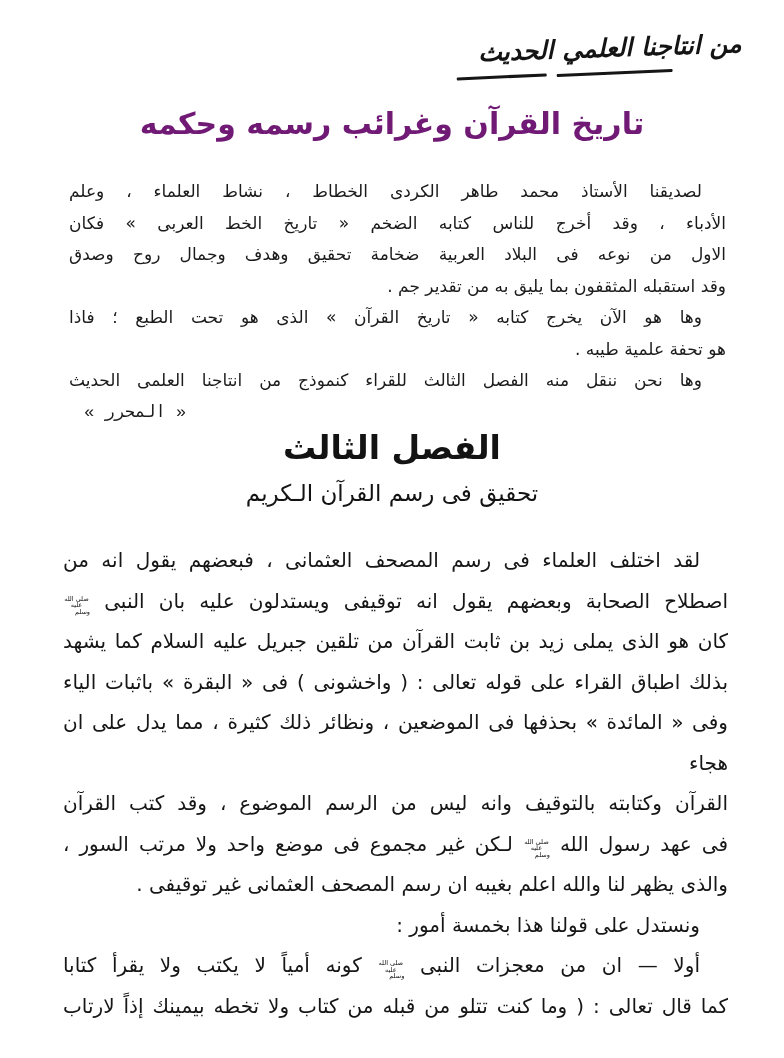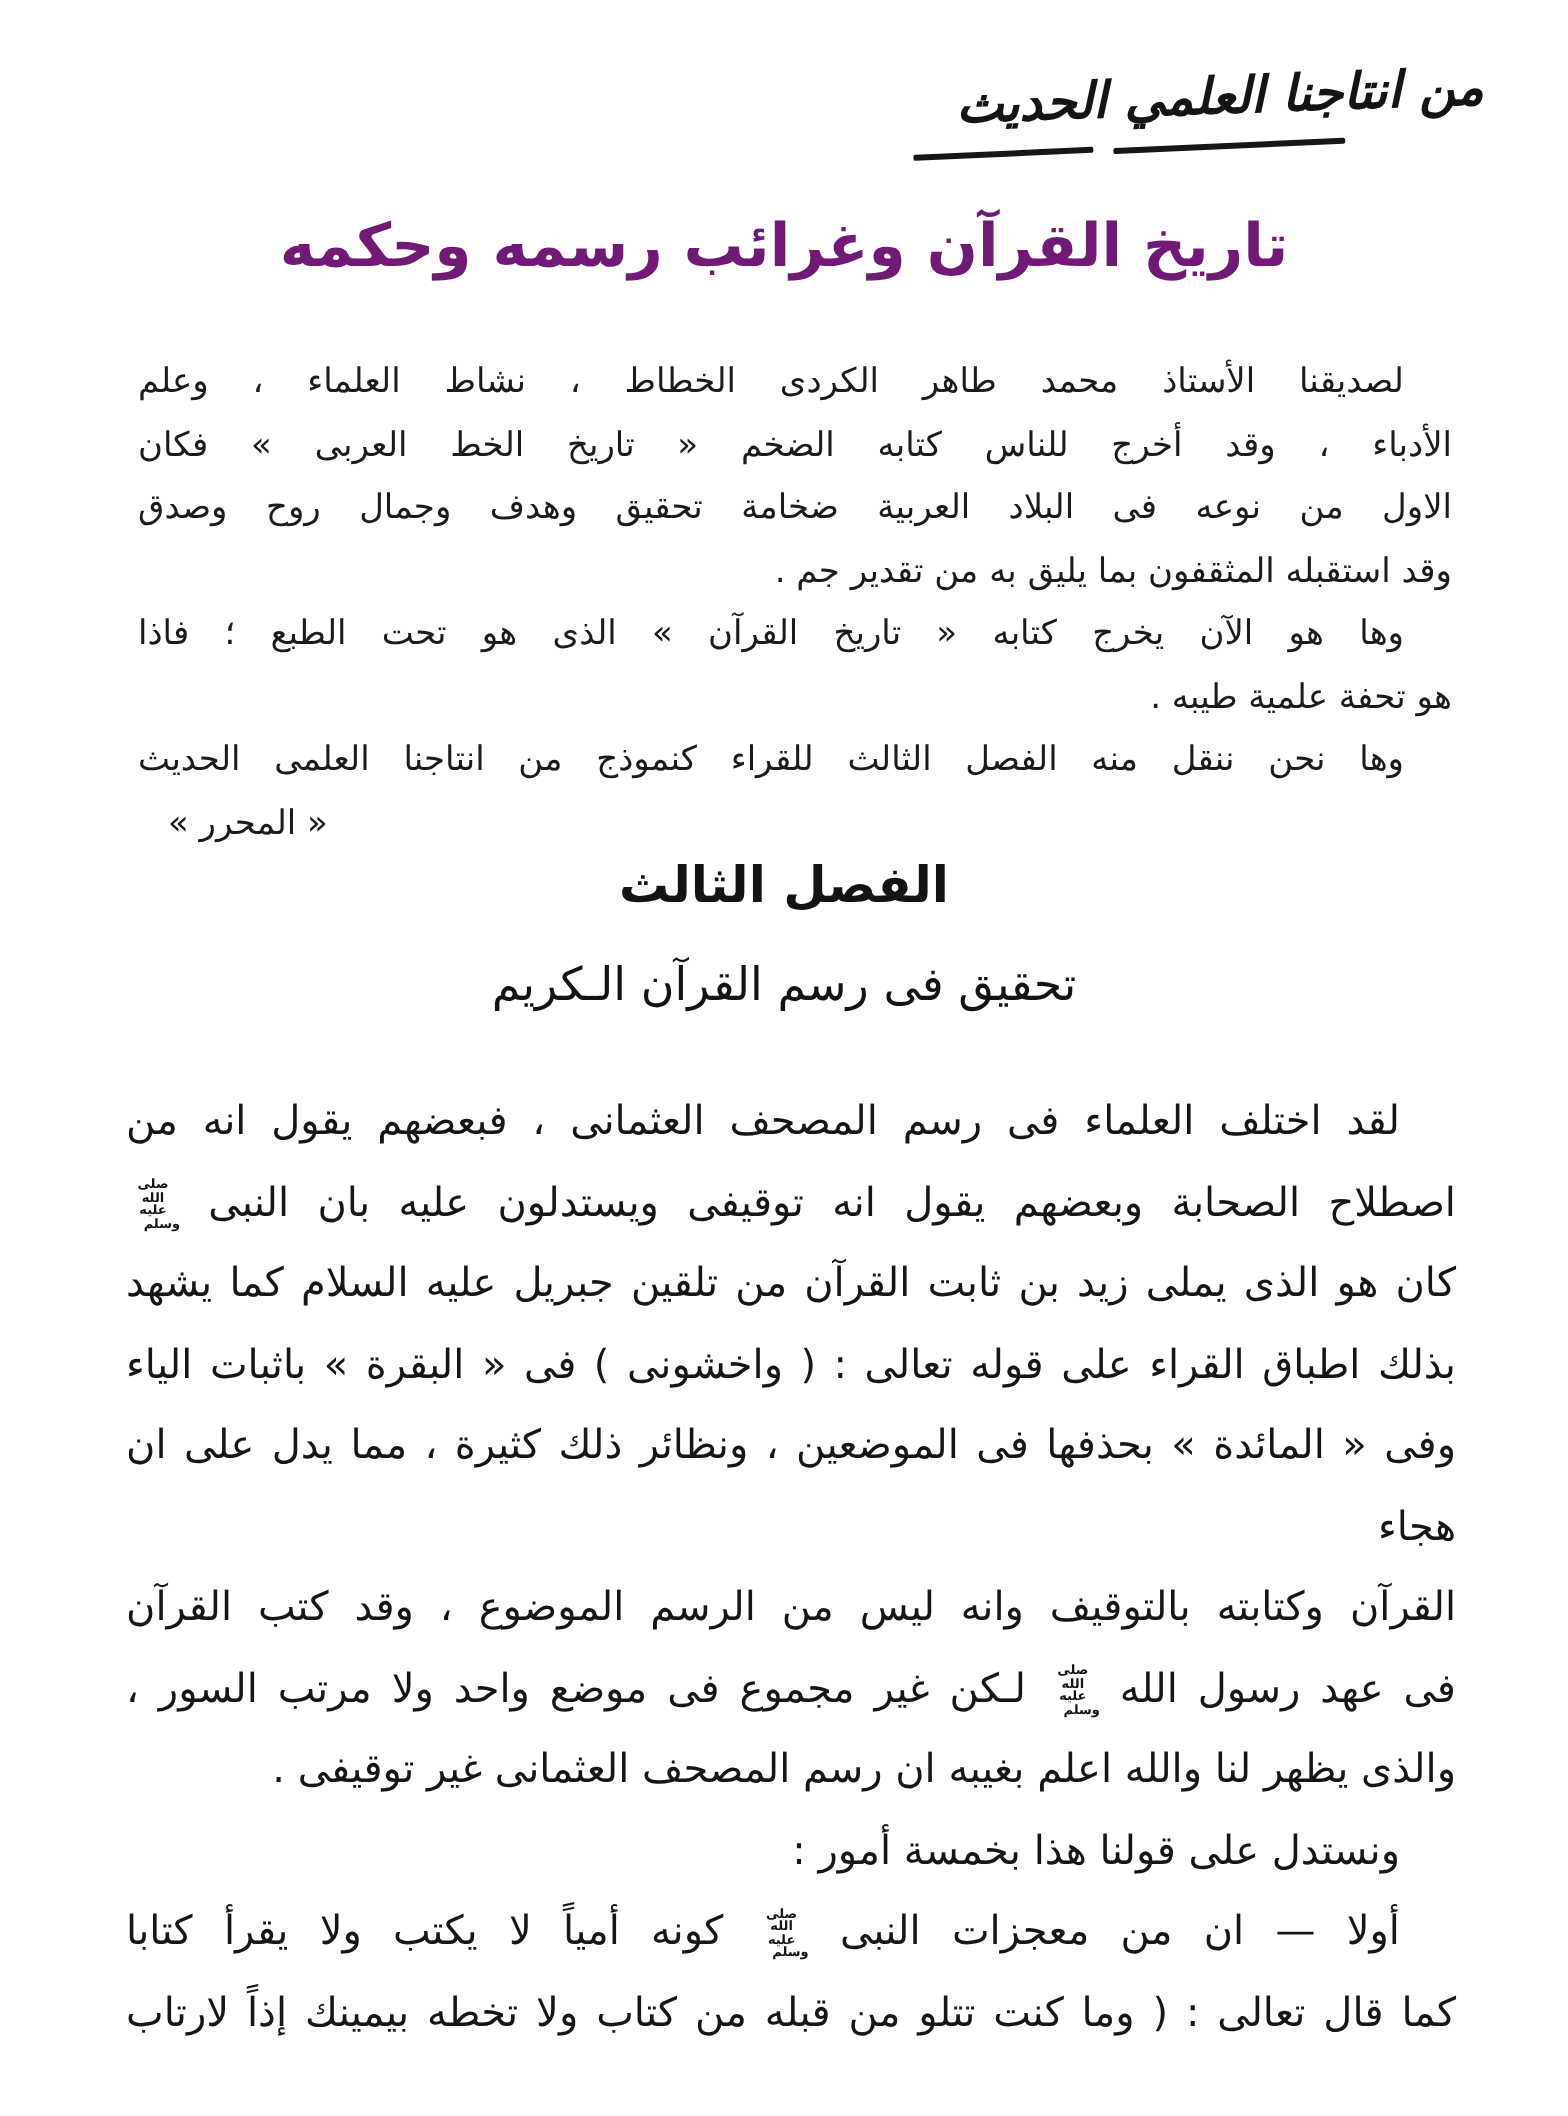--- a/index.html
+++ b/index.html
@@ -41,44 +41,44 @@
   }
   
   .intro{
     position:absolute;top:176px;right:58px;left:58px;
     font-size:17px;line-height:31.5px;
     color:#1b1b1b;
   }
   
   .chapter-heading{
     position:absolute;top:428px;left:0;right:0;
-    text-align:center;font-size:25px;font-weight:700;color:#131313;
+    text-align:center;font-size:33px;font-weight:700;color:#131313;
   }
   .section-heading{
     position:absolute;top:480px;left:0;right:0;
     text-align:center;font-size:23px;font-weight:400;color:#131313;
   }
   
   .body-block{
     position:absolute;top:540px;right:56px;left:52px;
     font-size:20px;line-height:40.5px;
     color:#161616;
   }
   
   .tline{text-align:right;white-space:normal;}
   .tline.jfull{text-align:justify;text-align-last:justify;margin-left:11px;}
   .tline.indent{padding-right:28px;}
   .intro .tline.indent{padding-right:24px;}
-  .tline.aleft{text-align:right;text-align-last:left;padding-left:26px;}
+  .tline.aleft{text-align:right;text-align-last:left;padding-left:26px;font-family:Liberation Mono, monospace;}
   
   .saw{
     display:inline-block;
     width:27px;
     font-size:6.5px;line-height:6.5px;
-    font-weight:700;
+    font-weight:400;
     text-align:center;
     vertical-align:-6px;
     color:#141414;
     letter-spacing:0;
     white-space:normal;
   }
 </style>
 </head>
 <body>
 

